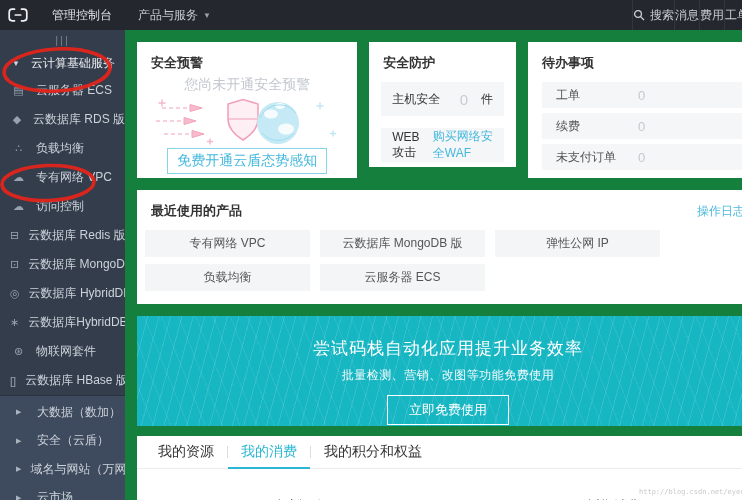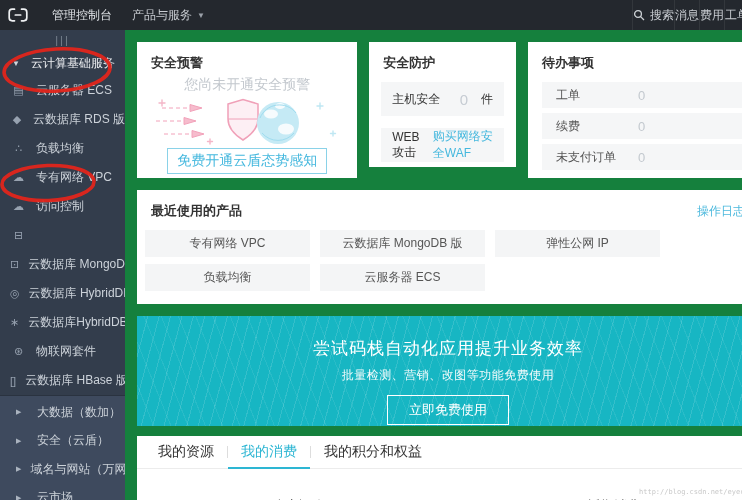--- a/index.html
+++ b/index.html
@@ -5,21 +5,21 @@
   * { margin:0; padding:0; box-sizing:border-box; }
   html,body { width:742px; height:500px; overflow:hidden; }
   body { position:relative; font-family:"Liberation Sans","DejaVu Sans",sans-serif; background:#e9ecf1; }
 
   
   .topbar { position:absolute; left:0; top:0; width:774px; height:30px; background:#24282e;
             display:flex; align-items:stretch; color:#c9cdd2; font-size:12px; }
   .logo-cell { width:36px; display:flex; align-items:center; justify-content:center; }
   .top-item { display:flex; align-items:center; cursor:pointer; white-space:nowrap; }
   .console-title { padding:0 14px; color:#dfe2e6; margin-left:2px; }
-  .products-menu { margin-left:6px; gap:5px;text-align:right; }
+  .products-menu { margin-left:12px; gap:5px;text-align:right; }
   .caret { font-size:8px; color:#9aa0a8; }
   .top-right { margin-left:auto; display:flex; align-items:stretch; }
   .top-right .cell { display:flex; align-items:center; padding:0 0; gap:5px;
                      border-left:1px solid rgba(255,255,255,.07); cursor:pointer; }
   .search-cell { padding:0 12px; }
 
   
   .sidebar { position:absolute; left:0; top:30px; width:125px; height:470px;
              background:#333d4c; color:#ccd2d9; overflow:hidden; }
   .hamburger { height:18px; padding-top:4px; text-align:center; color:#78828f;
@@ -154,20 +154,21 @@
     <div class="side-item">
       <span class="ic">☁</span>
       <span>专有网络 VPC</span>
     </div>
     <div class="side-item">
       <span class="ic">☁</span>
       <span>访问控制</span>
     </div>
     <div class="side-item">
       <span class="ic">⊟</span>
+      <span>云数据库 Redis 版</span>
     </div>
     <div class="side-item">
       <span class="ic">⊡</span>
       <span>云数据库 MongoDB 版</span>
     </div>
     <div class="side-item">
       <span class="ic">◎</span>
       <span>云数据库 HybridDB f...</span>
     </div>
     <div class="side-item">

